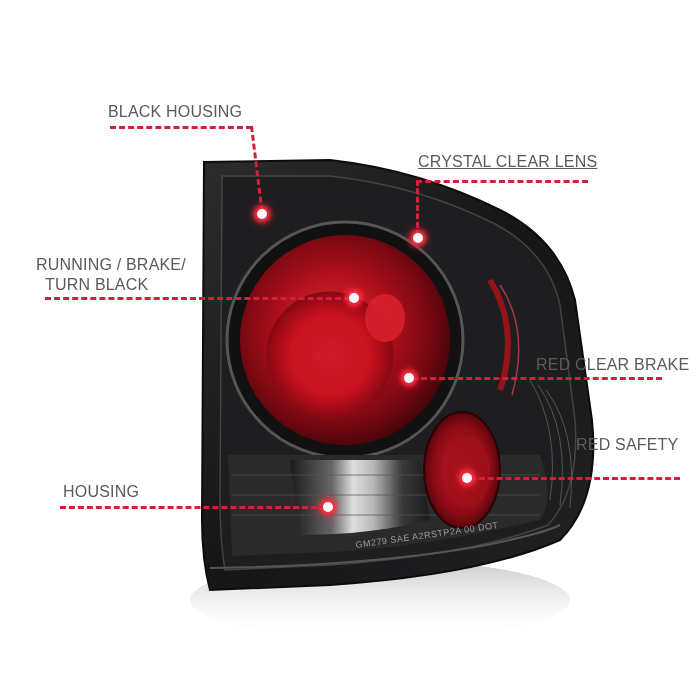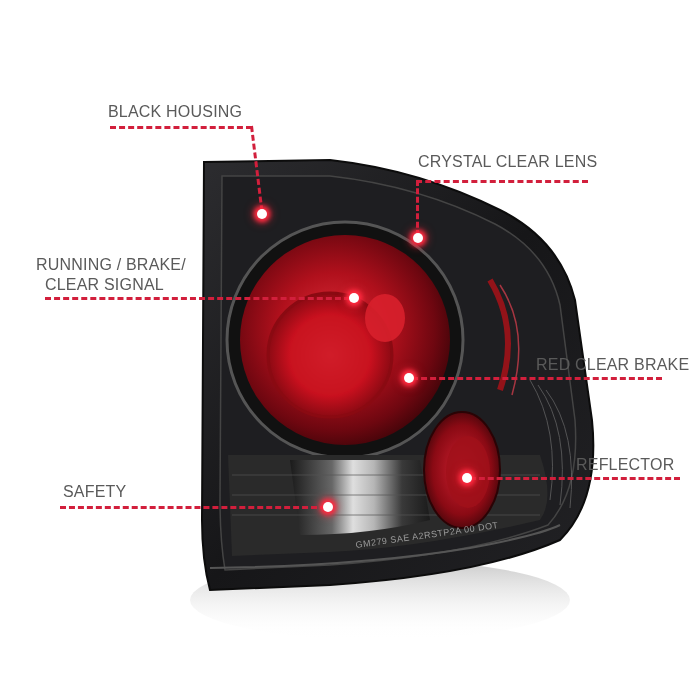--- a/index.html
+++ b/index.html
@@ -102,35 +102,35 @@
     <path d="M210 568 Q360 566 470 548 Q540 535 560 525" stroke="#555" stroke-width="2" fill="none"></path>
   </svg>
 
   <div class="marking" style="left:355px; top:530px;">GM279 SAE A2RSTP2A 00 DOT</div>
 
   <div class="label" style="left:108px; top:102px;">BLACK HOUSING</div>
   <div class="hline" style="left:110px; top:126px; width:142px;"></div>
   <div class="vline" style="left:250px; top:126px; height:86px; transform:rotate(-7deg); transform-origin:top;"></div>
   <div class="dot" style="left:262px; top:214px;"></div>
 
-  <div class="label" style="left:418px; top:152px;">CRYSTAL CLEAR LENS</div>
+  <div class="label" style="left:418px; top:152px;text-decoration:underline;">CRYSTAL CLEAR LENS</div>
   <div class="hline" style="left:416px; top:180px; width:172px;"></div>
   <div class="vline" style="left:416px; top:180px; height:56px;"></div>
   <div class="dot" style="left:418px; top:238px;"></div>
 
   <div class="label" style="left:36px; top:255px;">RUNNING / BRAKE/</div>
-  <div class="label" style="left:45px; top:275px;">CLEAR SIGNAL</div>
+  <div class="label" style="left:45px; top:275px;">TURN BLACK</div>
   <div class="hline" style="left:45px; top:297px; width:305px;"></div>
   <div class="dot" style="left:354px; top:298px;"></div>
 
   <div class="label" style="left:536px; top:355px;">RED CLEAR BRAKE</div>
   <div class="hline" style="left:412px; top:377px; width:250px;"></div>
   <div class="dot" style="left:409px; top:378px;"></div>
 
-  <div class="label" style="left:576px; top:455px;">REFLECTOR</div>
+  <div class="label" style="left:576px; top:435px;">RED SAFETY</div>
   <div class="hline" style="left:470px; top:477px; width:210px;"></div>
   <div class="dot" style="left:467px; top:478px;"></div>
 
-  <div class="label" style="left:63px; top:482px;">SAFETY</div>
+  <div class="label" style="left:63px; top:482px;">HOUSING</div>
   <div class="hline" style="left:60px; top:506px; width:266px;"></div>
   <div class="dot" style="left:328px; top:507px;"></div>
 
 </div>
 
 </body></html>

